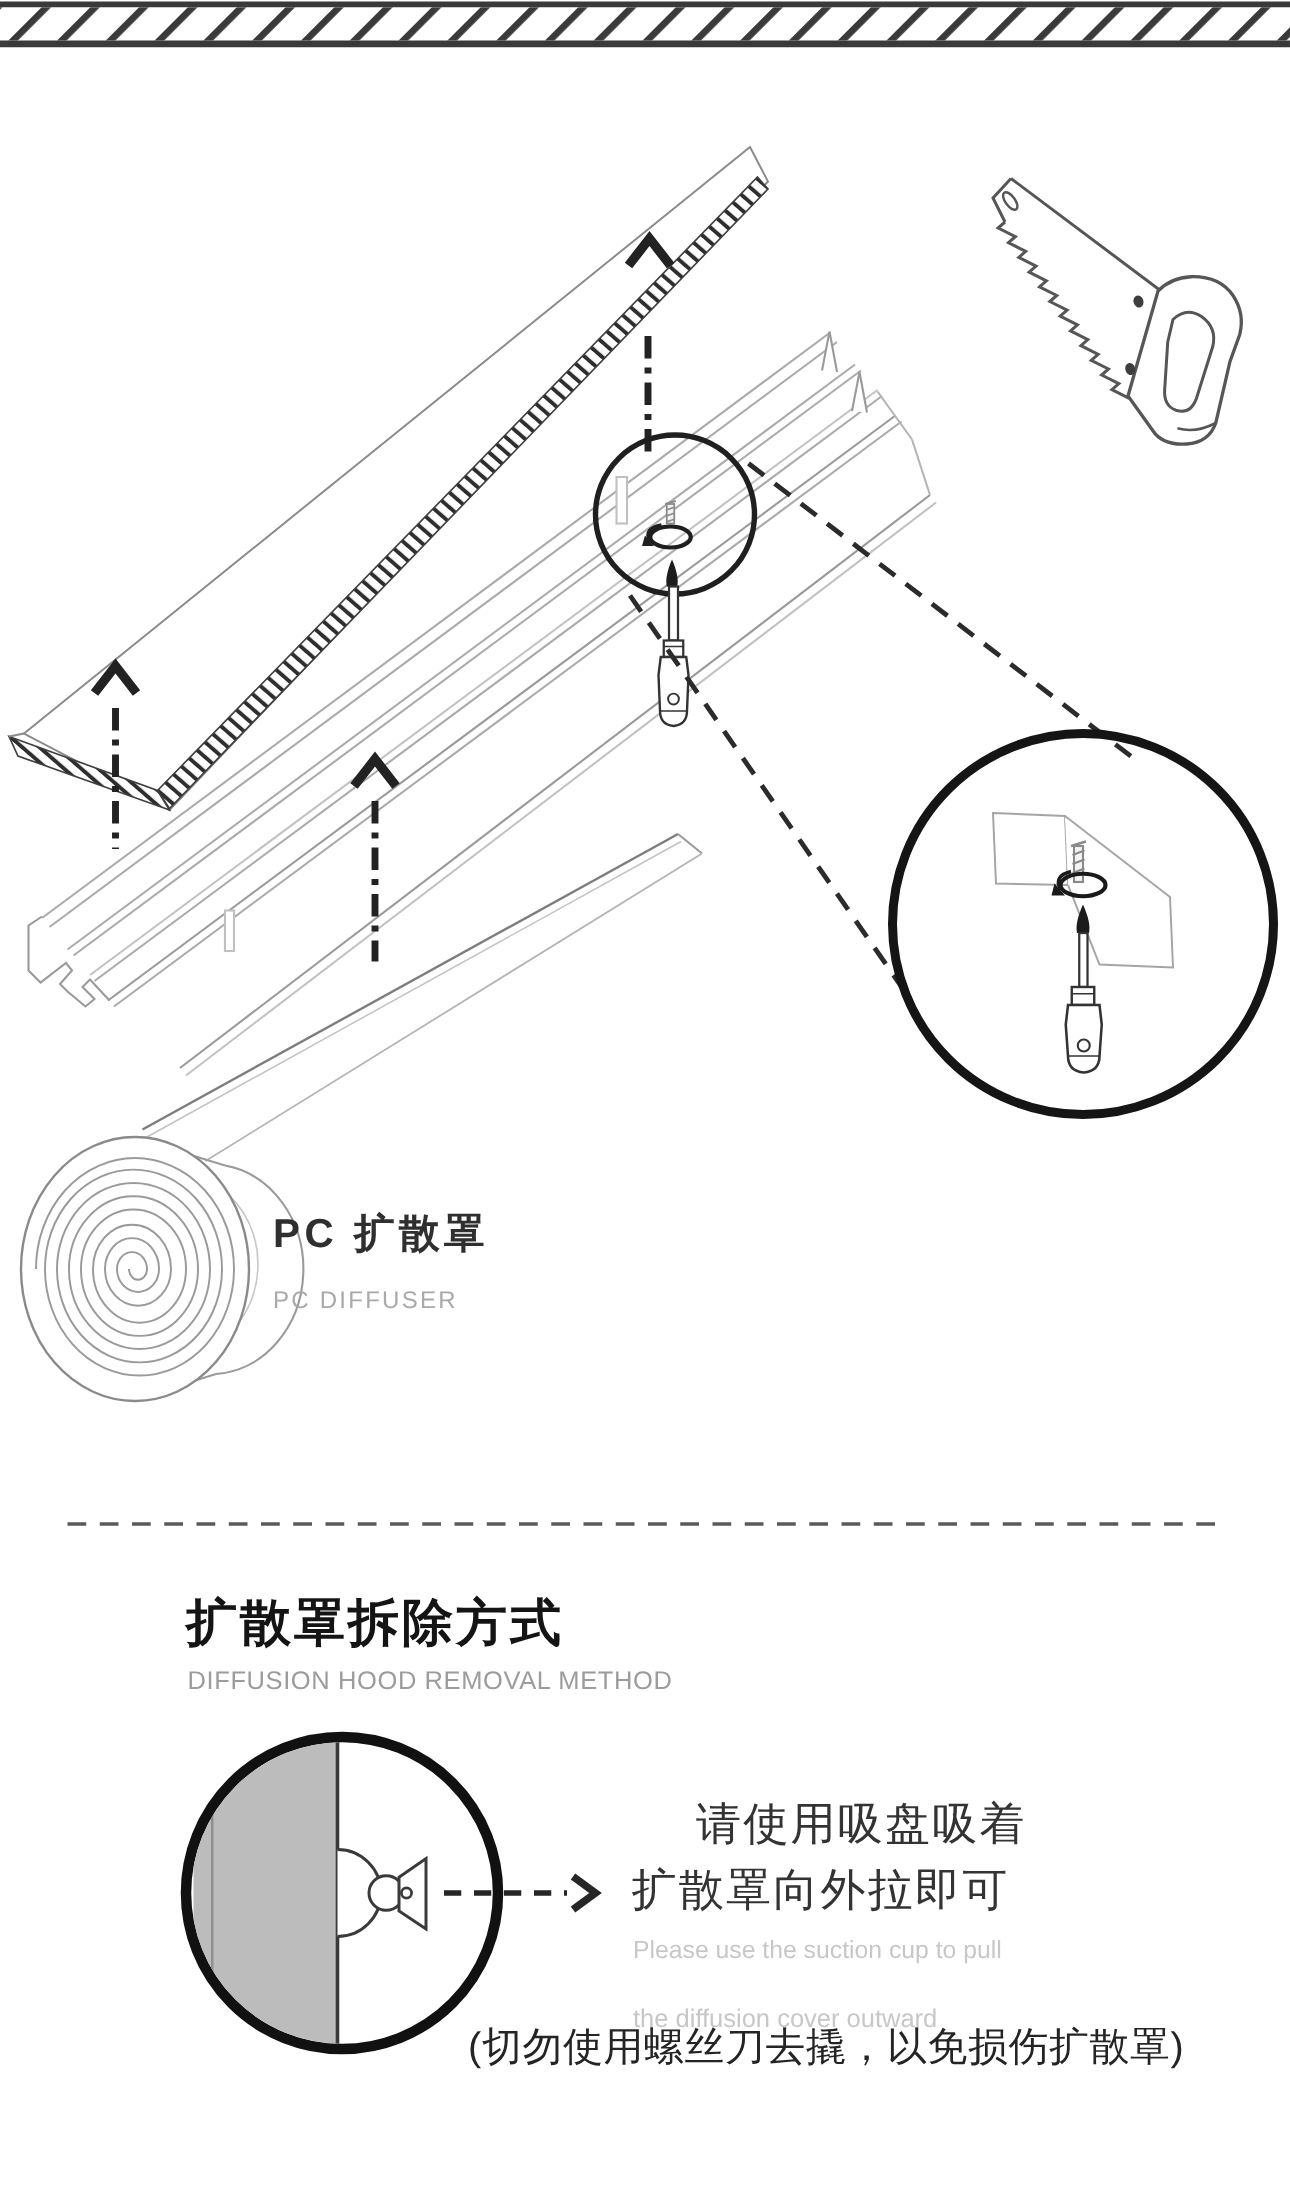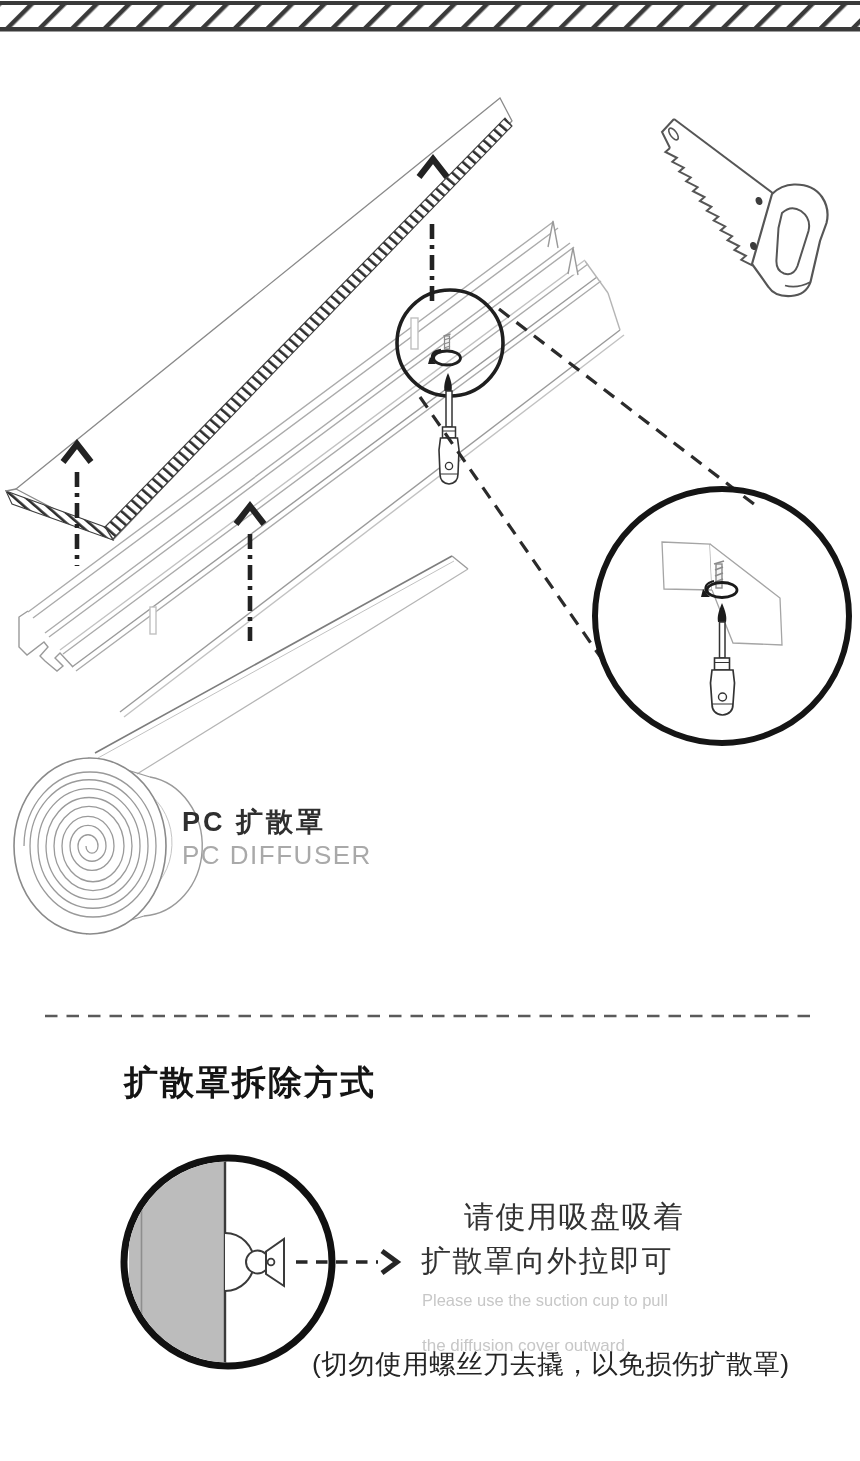--- a/index.html
+++ b/index.html
@@ -4,21 +4,21 @@
 <style>
   html,body{margin:0;padding:0;background:#ffffff;}
   .page{
     position:relative;width:860px;height:1461px;background:#ffffff;overflow:hidden;
     font-family:"Liberation Sans", sans-serif;
     padding-left:40px;
   }
   .art{position:absolute;left:0;top:0;}
   .txt{position:absolute;white-space:nowrap;line-height:1;}
   .part-label-cn{left:182px;top:809px;font-size:27px;font-weight:bold;letter-spacing:3px;color:#2f2f2f;}
-  .part-label-en{left:182px;top:842px;font-size:26px;letter-spacing:1.5px;color:#a9a9a9;}
+  .part-label-en{left:182px;top:860px;font-size:16px;letter-spacing:1.5px;color:#a9a9a9;}
   .sec-title{left:124px;top:1066px;font-size:34px;font-weight:800;letter-spacing:2px;color:#141414;font-family:Liberation Serif, serif;}
   .sec-sub{left:125px;top:1112px;font-size:17px;letter-spacing:0.4px;color:#9c9c9c;}
   .ins1{left:422px;top:1202px;font-size:30px;letter-spacing:1.5px;color:#333333;margin-left:42px;}
   .ins2{left:421px;top:1246px;font-size:30px;letter-spacing:1.5px;color:#333333;}
   .eng1{left:422px;top:1292px;font-size:16.5px;color:#c7c7c7;}
   .eng2{left:422px;top:1315px;font-size:17px;color:#c7c7c7;margin-top:22px;}
   .caution{left:312px;top:1351px;font-size:26.5px;letter-spacing:0.5px;color:#242424;}
 </style>
 </head>
 <body>
@@ -200,20 +200,21 @@
       <line x1="296" y1="1262" x2="378" y2="1262" stroke-width="3.6" stroke-dasharray="11.5 8.5"></line>
       <path d="M382 1251 L397 1262 L382 1273" stroke-width="5" fill="none"></path>
     </g>
   </g>
 </svg>
 
   <div class="txt part-label-cn">PC 扩散罩</div>
   <div class="txt part-label-en">PC DIFFUSER</div>
 
   <div class="txt sec-title">扩散罩拆除方式</div>
+  <div class="txt sec-sub">DIFFUSION HOOD REMOVAL METHOD</div>
 
   <div class="txt ins1">请使用吸盘吸着</div>
   <div class="txt ins2">扩散罩向外拉即可</div>
   <div class="txt eng1">Please use the suction cup to pull</div>
   <div class="txt eng2">the diffusion cover outward</div>
 
   <div class="txt caution">(切勿使用螺丝刀去撬，以免损伤扩散罩)</div>
 </div>
 
 </body></html>

